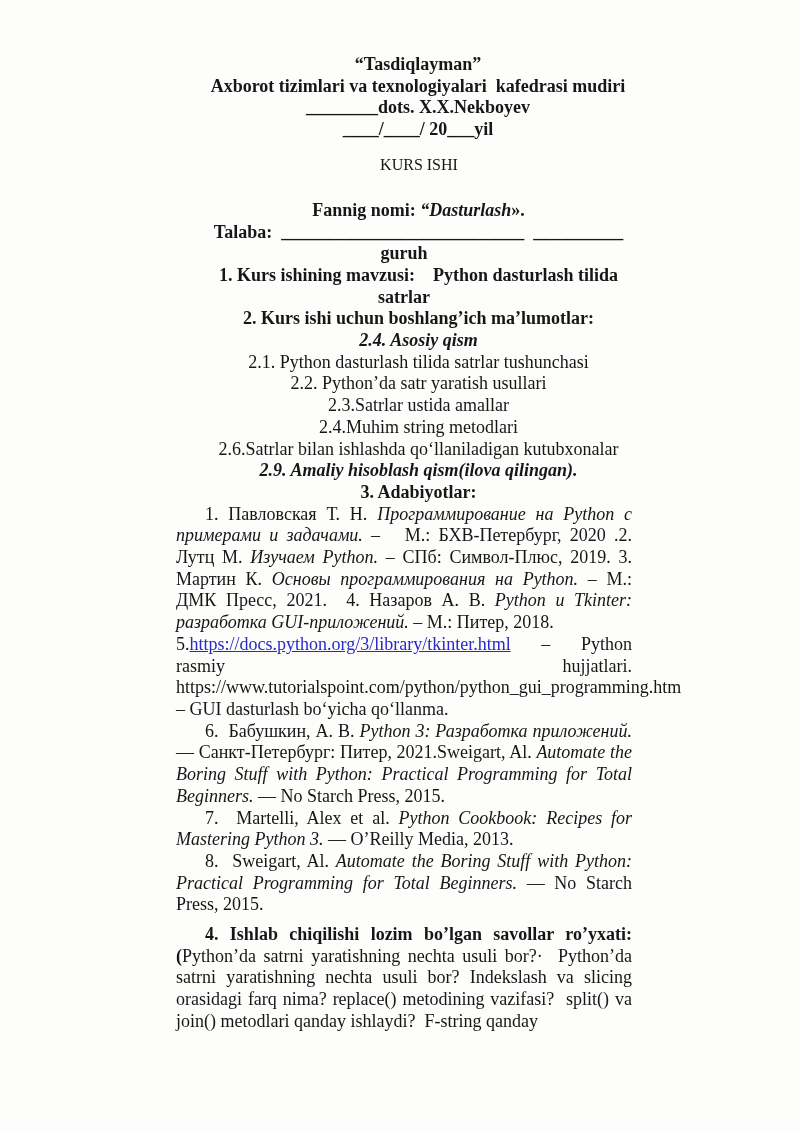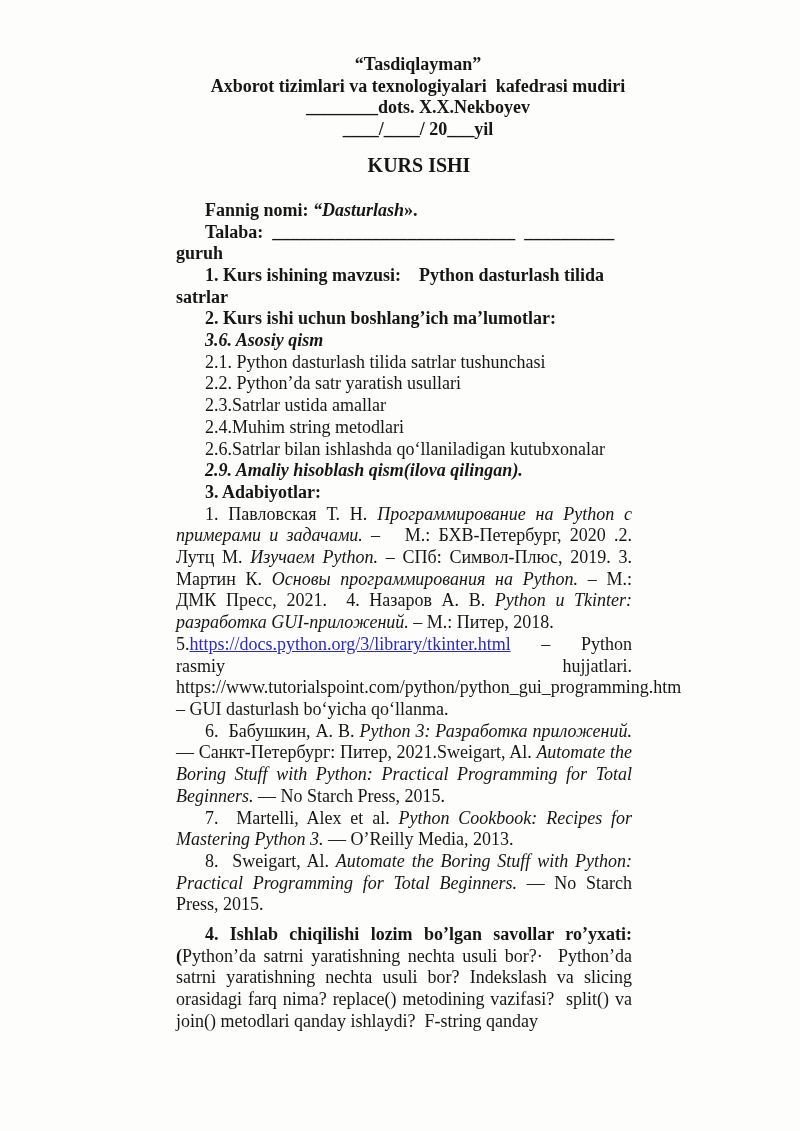--- a/index.html
+++ b/index.html
@@ -15,27 +15,27 @@
   .page { padding: 54px 60px 0 176px; box-sizing: border-box; width: 692px; }
   .approval {
     text-align: center;
     padding-left: 28px;
     font-weight: bold;
   }
   .approval p { margin: 0; white-space: pre-wrap; }
   .doc-title {
     text-align: center;
     padding-left: 30px;
-    font-weight: bold;
-    font-size: 20px;
+    font-weight: normal;
+    font-size: 16px;
     line-height: 22px;
     margin: 13px 0 24px 0;
   }
   .para { margin: 0; }
-  .ind { text-indent: 29px; }
+  .ind { text-indent: 29px; text-align: center; }
   .just { text-align: justify; }
   .pre { white-space: pre-wrap; }
   .qgap { margin-top: 8px; }
   .b  { font-weight: bold; }
   .i  { font-style: italic; }
   .bi { font-weight: bold; font-style: italic; }
   .r  { }
   .link {
     color: var(--link-color, #2929c8);
     text-decoration: underline;
@@ -55,21 +55,21 @@
     <p>____/____/ 20___yil</p>
   </div>
 
   <div class="doc-title">KURS ISHI</div>
 
   <div>
       <p class="para ind pre"><span class="b">Fannig nomi: </span><span class="bi">“Dasturlash</span><span class="b">».</span></p>
       <p class="para ind pre"><span class="b">Talaba:  ___________________________  __________ guruh</span></p>
       <p class="para ind pre"><span class="b">1. Kurs ishining mavzusi:    Python dasturlash tilida satrlar</span></p>
       <p class="para ind pre"><span class="b">2. Kurs ishi uchun boshlang’ich ma’lumotlar:</span></p>
-      <p class="para ind"><span class="bi">3.6. Asosiy qism</span></p>
+      <p class="para ind"><span class="bi">2.4. Asosiy qism</span></p>
       <p class="para ind"><span class="r">2.1. Python dasturlash tilida satrlar tushunchasi</span></p>
       <p class="para ind"><span class="r">2.2. Python’da satr yaratish usullari</span></p>
       <p class="para ind"><span class="r">2.3.Satrlar ustida amallar</span></p>
       <p class="para ind"><span class="r">2.4.Muhim string metodlari</span></p>
       <p class="para ind"><span class="r">2.6.Satrlar bilan ishlashda qoʻllaniladigan kutubxonalar</span></p>
       <p class="para ind"><span class="bi">2.9. Amaliy hisoblash qism(ilova qilingan).</span></p>
       <p class="para ind"><span class="b">3. Adabiyotlar:</span></p>
       <p class="para ind just"><span class="r">1. Павловская Т. Н. </span><span class="i">Программирование на Python с примерами и задачами.</span><span class="r"> –&nbsp;&nbsp; М.: БХВ-Петербург, 2020 .2. Лутц М. </span><span class="i">Изучаем Python.</span><span class="r"> – СПб: Символ-Плюс, 2019. 3. Мартин К. </span><span class="i">Основы программирования на Python.</span><span class="r"> – М.: ДМК Пресс, 2021.&nbsp; 4. Назаров А. В. </span><span class="i">Python и Tkinter: разработка GUI-приложений.</span><span class="r"> – М.: Питер, 2018.</span></p>
       <p class="para just"><span class="r">5.</span><a class="link" href="#">https://docs.python.org/3/library/tkinter.html</a><span class="r"> – Python rasmiy hujjatlari. https://www.tutorialspoint.com/python/python_gui_programming.htm – GUI dasturlash boʻyicha qoʻllanma.</span></p>
       <p class="para ind just"><span class="r">6.&nbsp; Бабушкин, А. В. </span><span class="i">Python 3: Разработка приложений.</span><span class="r"> — Санкт-Петербург: Питер, 2021.Sweigart, Al. </span><span class="i">Automate the Boring Stuff with Python: Practical Programming for Total Beginners.</span><span class="r"> — No Starch Press, 2015.</span></p>

